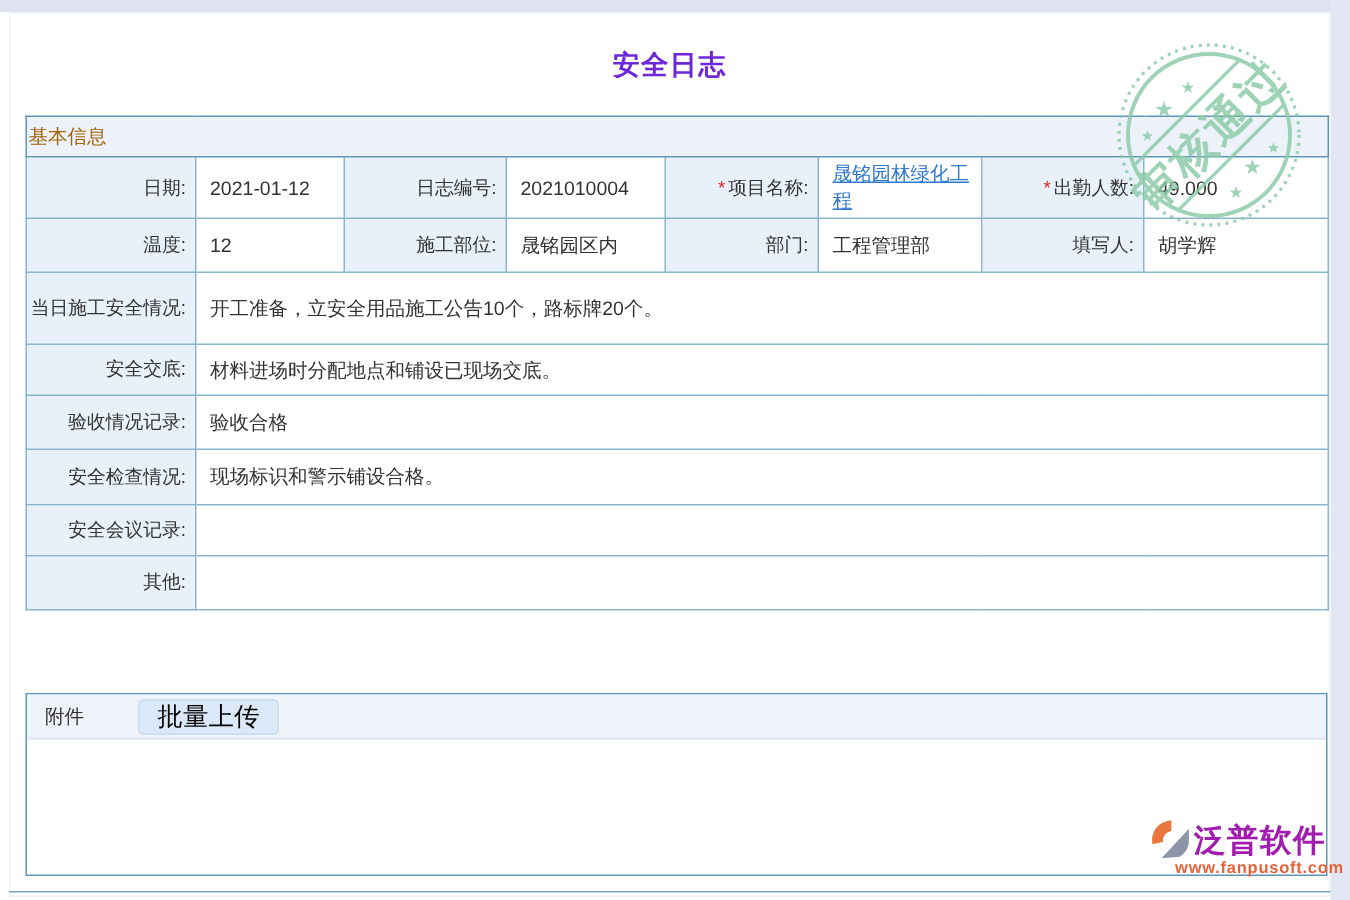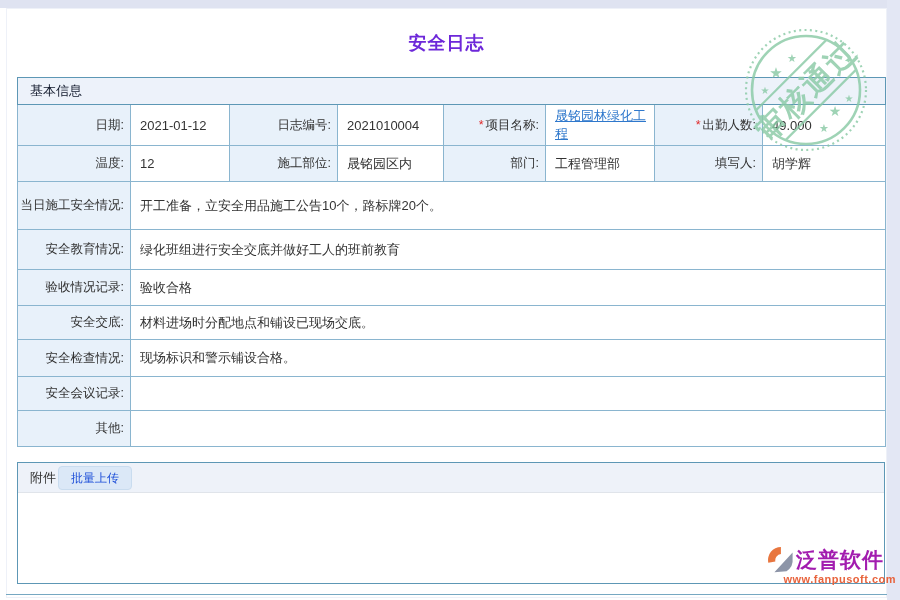--- a/index.html
+++ b/index.html
@@ -14,36 +14,36 @@
              background:#fff; border:1px solid #eef1f8; }
 
   .page-title { position:absolute; left:0; top:22px; width:100%; text-align:center;
                 font-size:18px; font-weight:bold; color:#6d28d9; letter-spacing:1px; }
 
   
   table.main { position:absolute; left:10px; top:68px; width:868px;
                border-collapse:collapse; table-layout:fixed; font-size:13px; }
   table.main td { border:1px solid #8ab5cf; vertical-align:middle; overflow:hidden; }
   table.main { border:1px solid #5d97b5; }
-  table.main tr.sec td { background:#edf2fa; padding-left:12px; color:#0f172a;
+  table.main tr.sec td { background:#edf2fa; padding-left:1px; color:#a16207;
                          border:1px solid #5d97b5;margin-left:20px; }
   td.lbl { background:#e8f1fa; text-align:right; padding-right:6px; white-space:nowrap;
            font-size:12.5px; color:#333; }
   td.val { background:#fff; text-align:left; padding-left:9px; padding-right:4px; color:#333; }
   .req { color:#e02a2a; margin-right:2px; }
   a.proj-link { color:#2f78cc; text-decoration:underline; font-size:13px; }
 
   
   .attach { position:absolute; left:10px; top:453px; width:868px; height:122px;
             border:1px solid #5d97b5; background:#fff; }
   .attach-head { height:30px; background:#eef2f9; display:flex; align-items:center;
                  padding-left:12px; gap:2px; border-bottom:1px solid #e0e4ea; font-size:13px; }
   .btn-upload { display:inline-block; background:#dbe8f7; border:1px solid #c9dcef;
-                border-radius:4px; color:#1d4ed8; font-size:12px; line-height:22px;
-                padding:0 12px; cursor:pointer; }
+                border-radius:4px; color:#000000; font-size:17px; line-height:22px;
+                padding:0 12px; cursor:pointer;margin-left:34px; }
   table.files { width:100%; border-collapse:collapse; table-layout:fixed; font-size:13px; }
   table.files th { height:40px; font-weight:normal; color:#333;
                    border-bottom:1px solid #d9dde2; border-right:1px solid #d9dde2;
                    background:#fff; text-align:center; }
   table.files th:last-child { border-right:none; }
   table.files th.fname { text-align:left; padding-left:22px; }
 
   
   .stamp { position:absolute; left:731px; top:15px; width:150px; height:150px;
            z-index:6; opacity:.82; pointer-events:none; }
@@ -106,31 +106,27 @@
       <td class="val">晟铭园区内</td>
       <td class="lbl">部门:</td>
       <td class="val">工程管理部</td>
       <td class="lbl">填写人:</td>
       <td class="val">胡学辉</td>
     </tr>
     <tr style="height:48px">
       <td class="lbl">当日施工安全情况:</td>
       <td class="val" colspan="7">开工准备，立安全用品施工公告10个，路标牌20个。</td>
     </tr>
-    <tr style="height:40px">
-      <td class="lbl">安全教育情况:</td>
-      <td class="val" colspan="7">绿化班组进行安全交底并做好工人的班前教育</td>
+    <tr style="height:34px">
+      <td class="lbl">安全交底:</td>
+      <td class="val" colspan="7">材料进场时分配地点和铺设已现场交底。</td>
     </tr>
     <tr style="height:36px">
       <td class="lbl">验收情况记录:</td>
       <td class="val" colspan="7">验收合格</td>
-    </tr>
-    <tr style="height:34px">
-      <td class="lbl">安全交底:</td>
-      <td class="val" colspan="7">材料进场时分配地点和铺设已现场交底。</td>
     </tr>
     <tr style="height:37px">
       <td class="lbl">安全检查情况:</td>
       <td class="val" colspan="7">现场标识和警示铺设合格。</td>
     </tr>
     <tr style="height:34px">
       <td class="lbl">安全会议记录:</td>
       <td class="val" colspan="7"></td>
     </tr>
     <tr style="height:36px">

